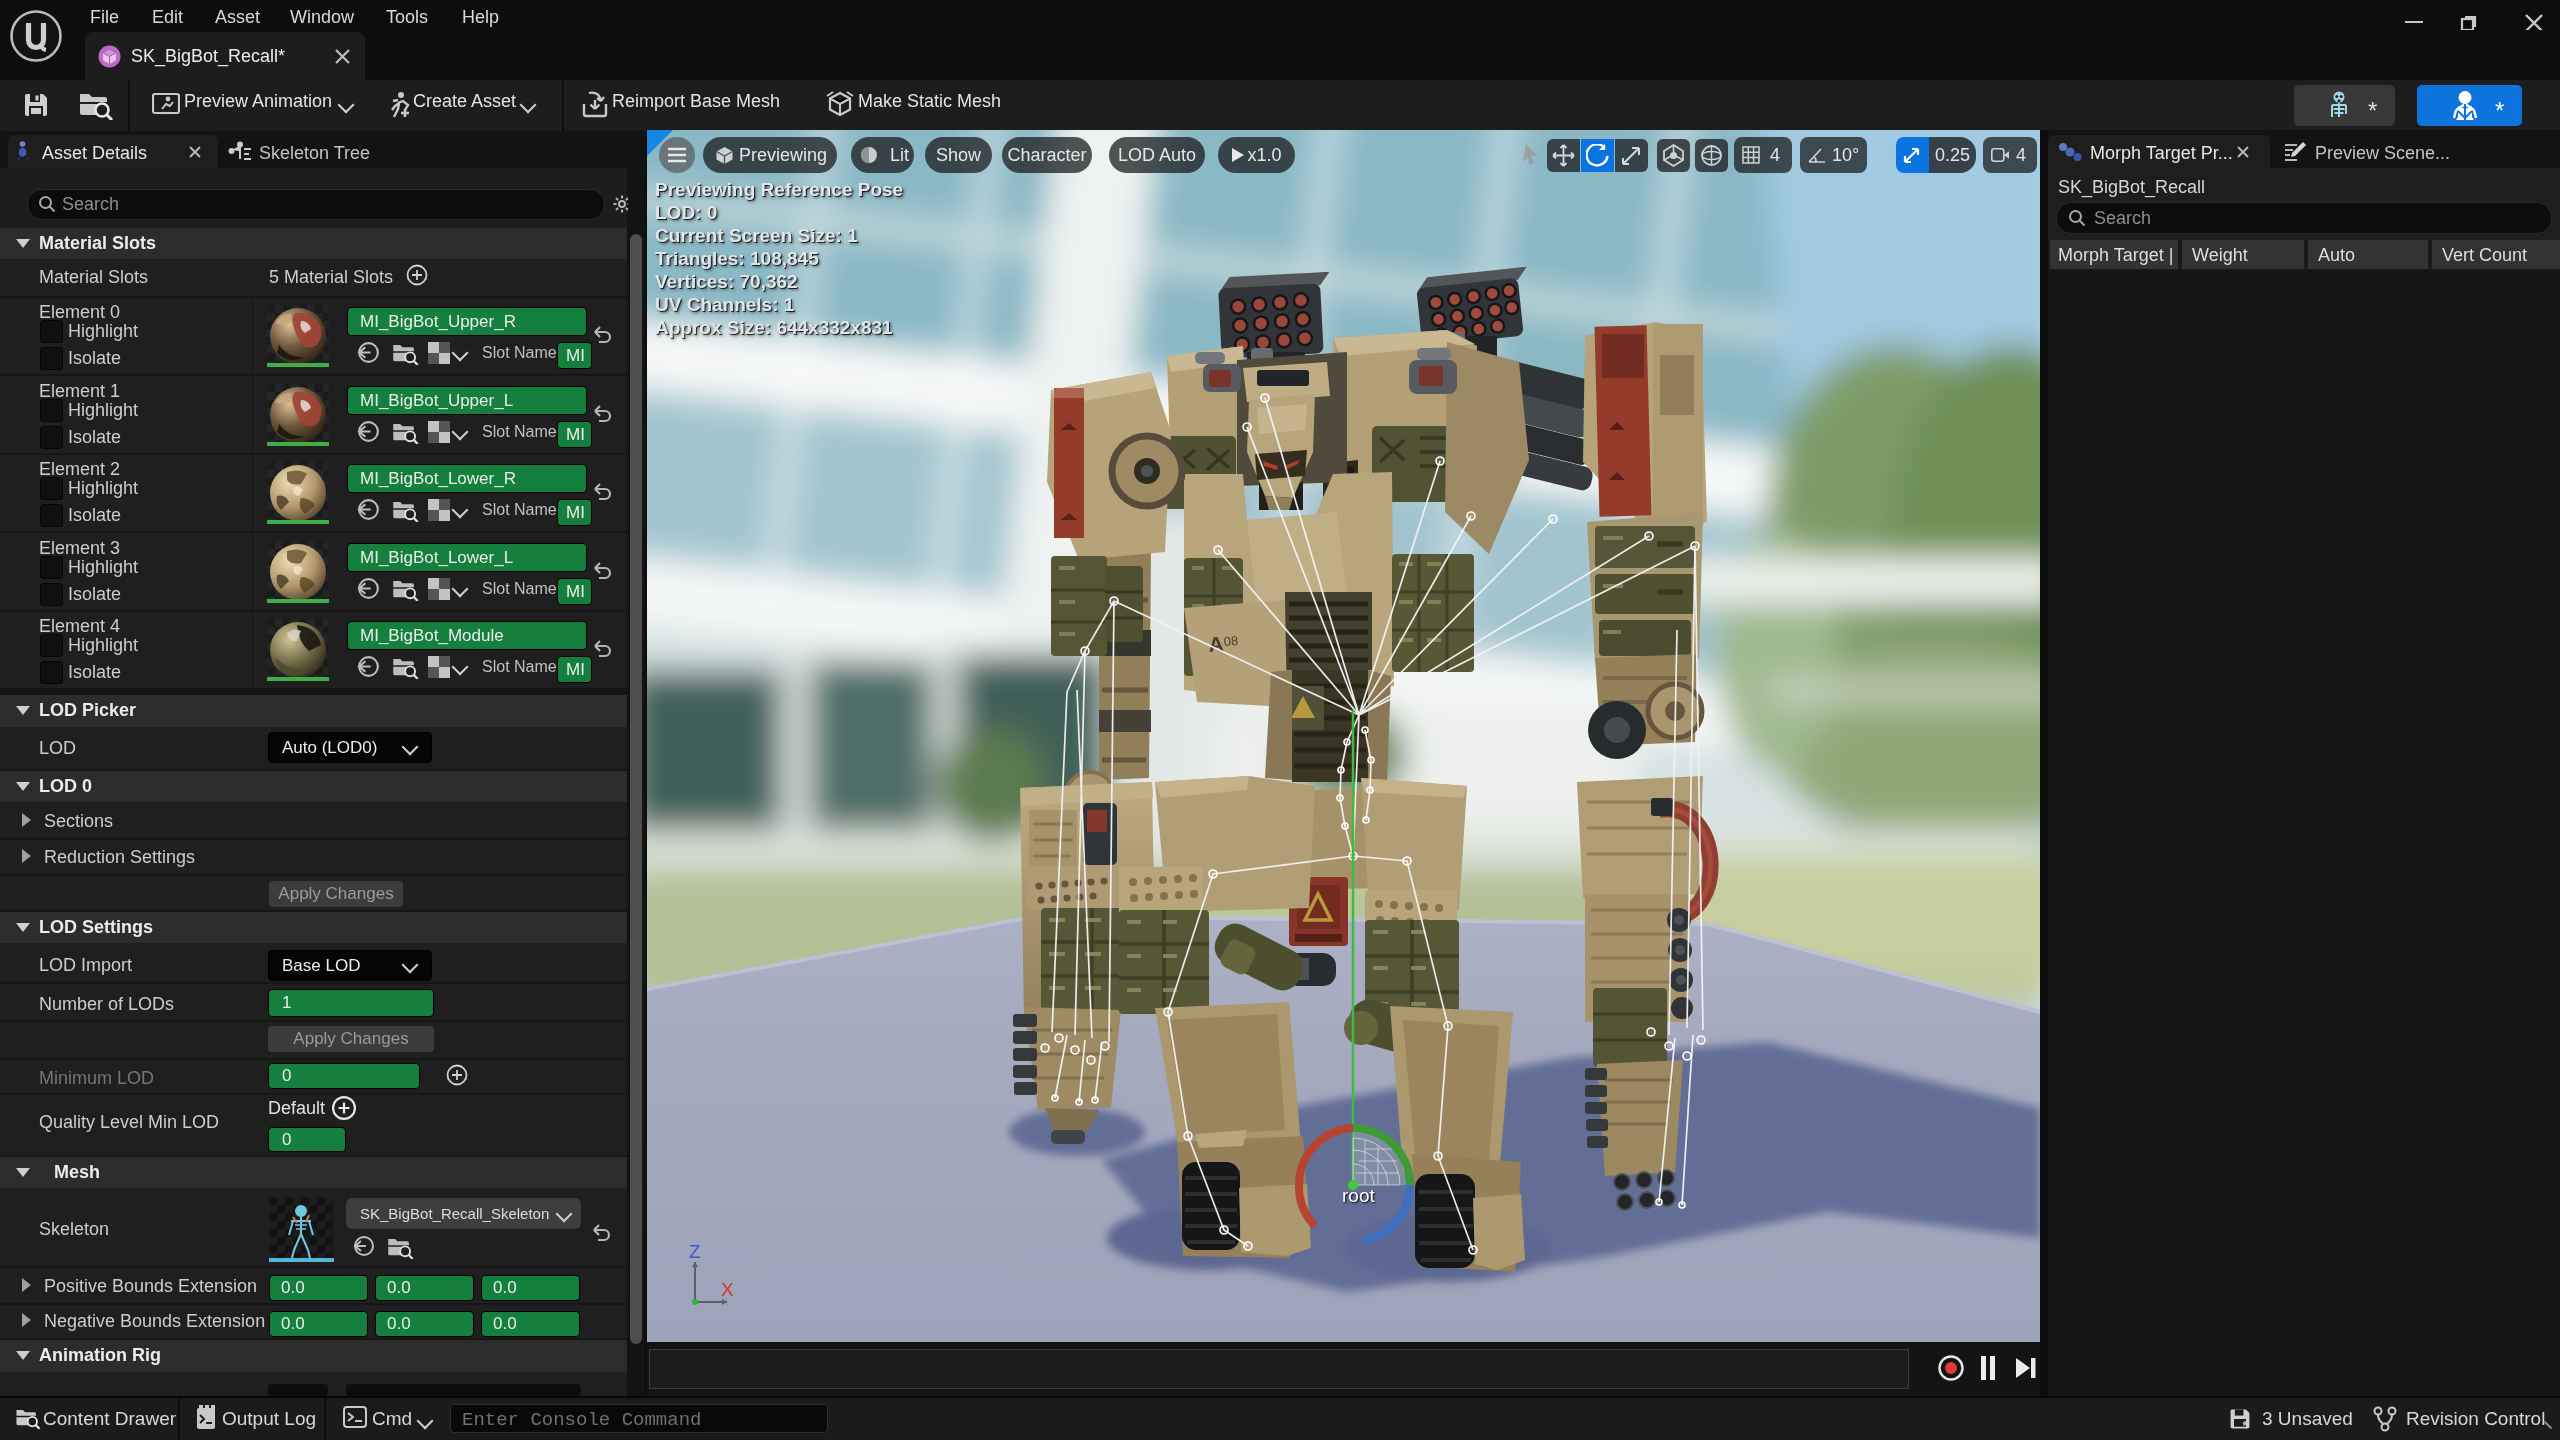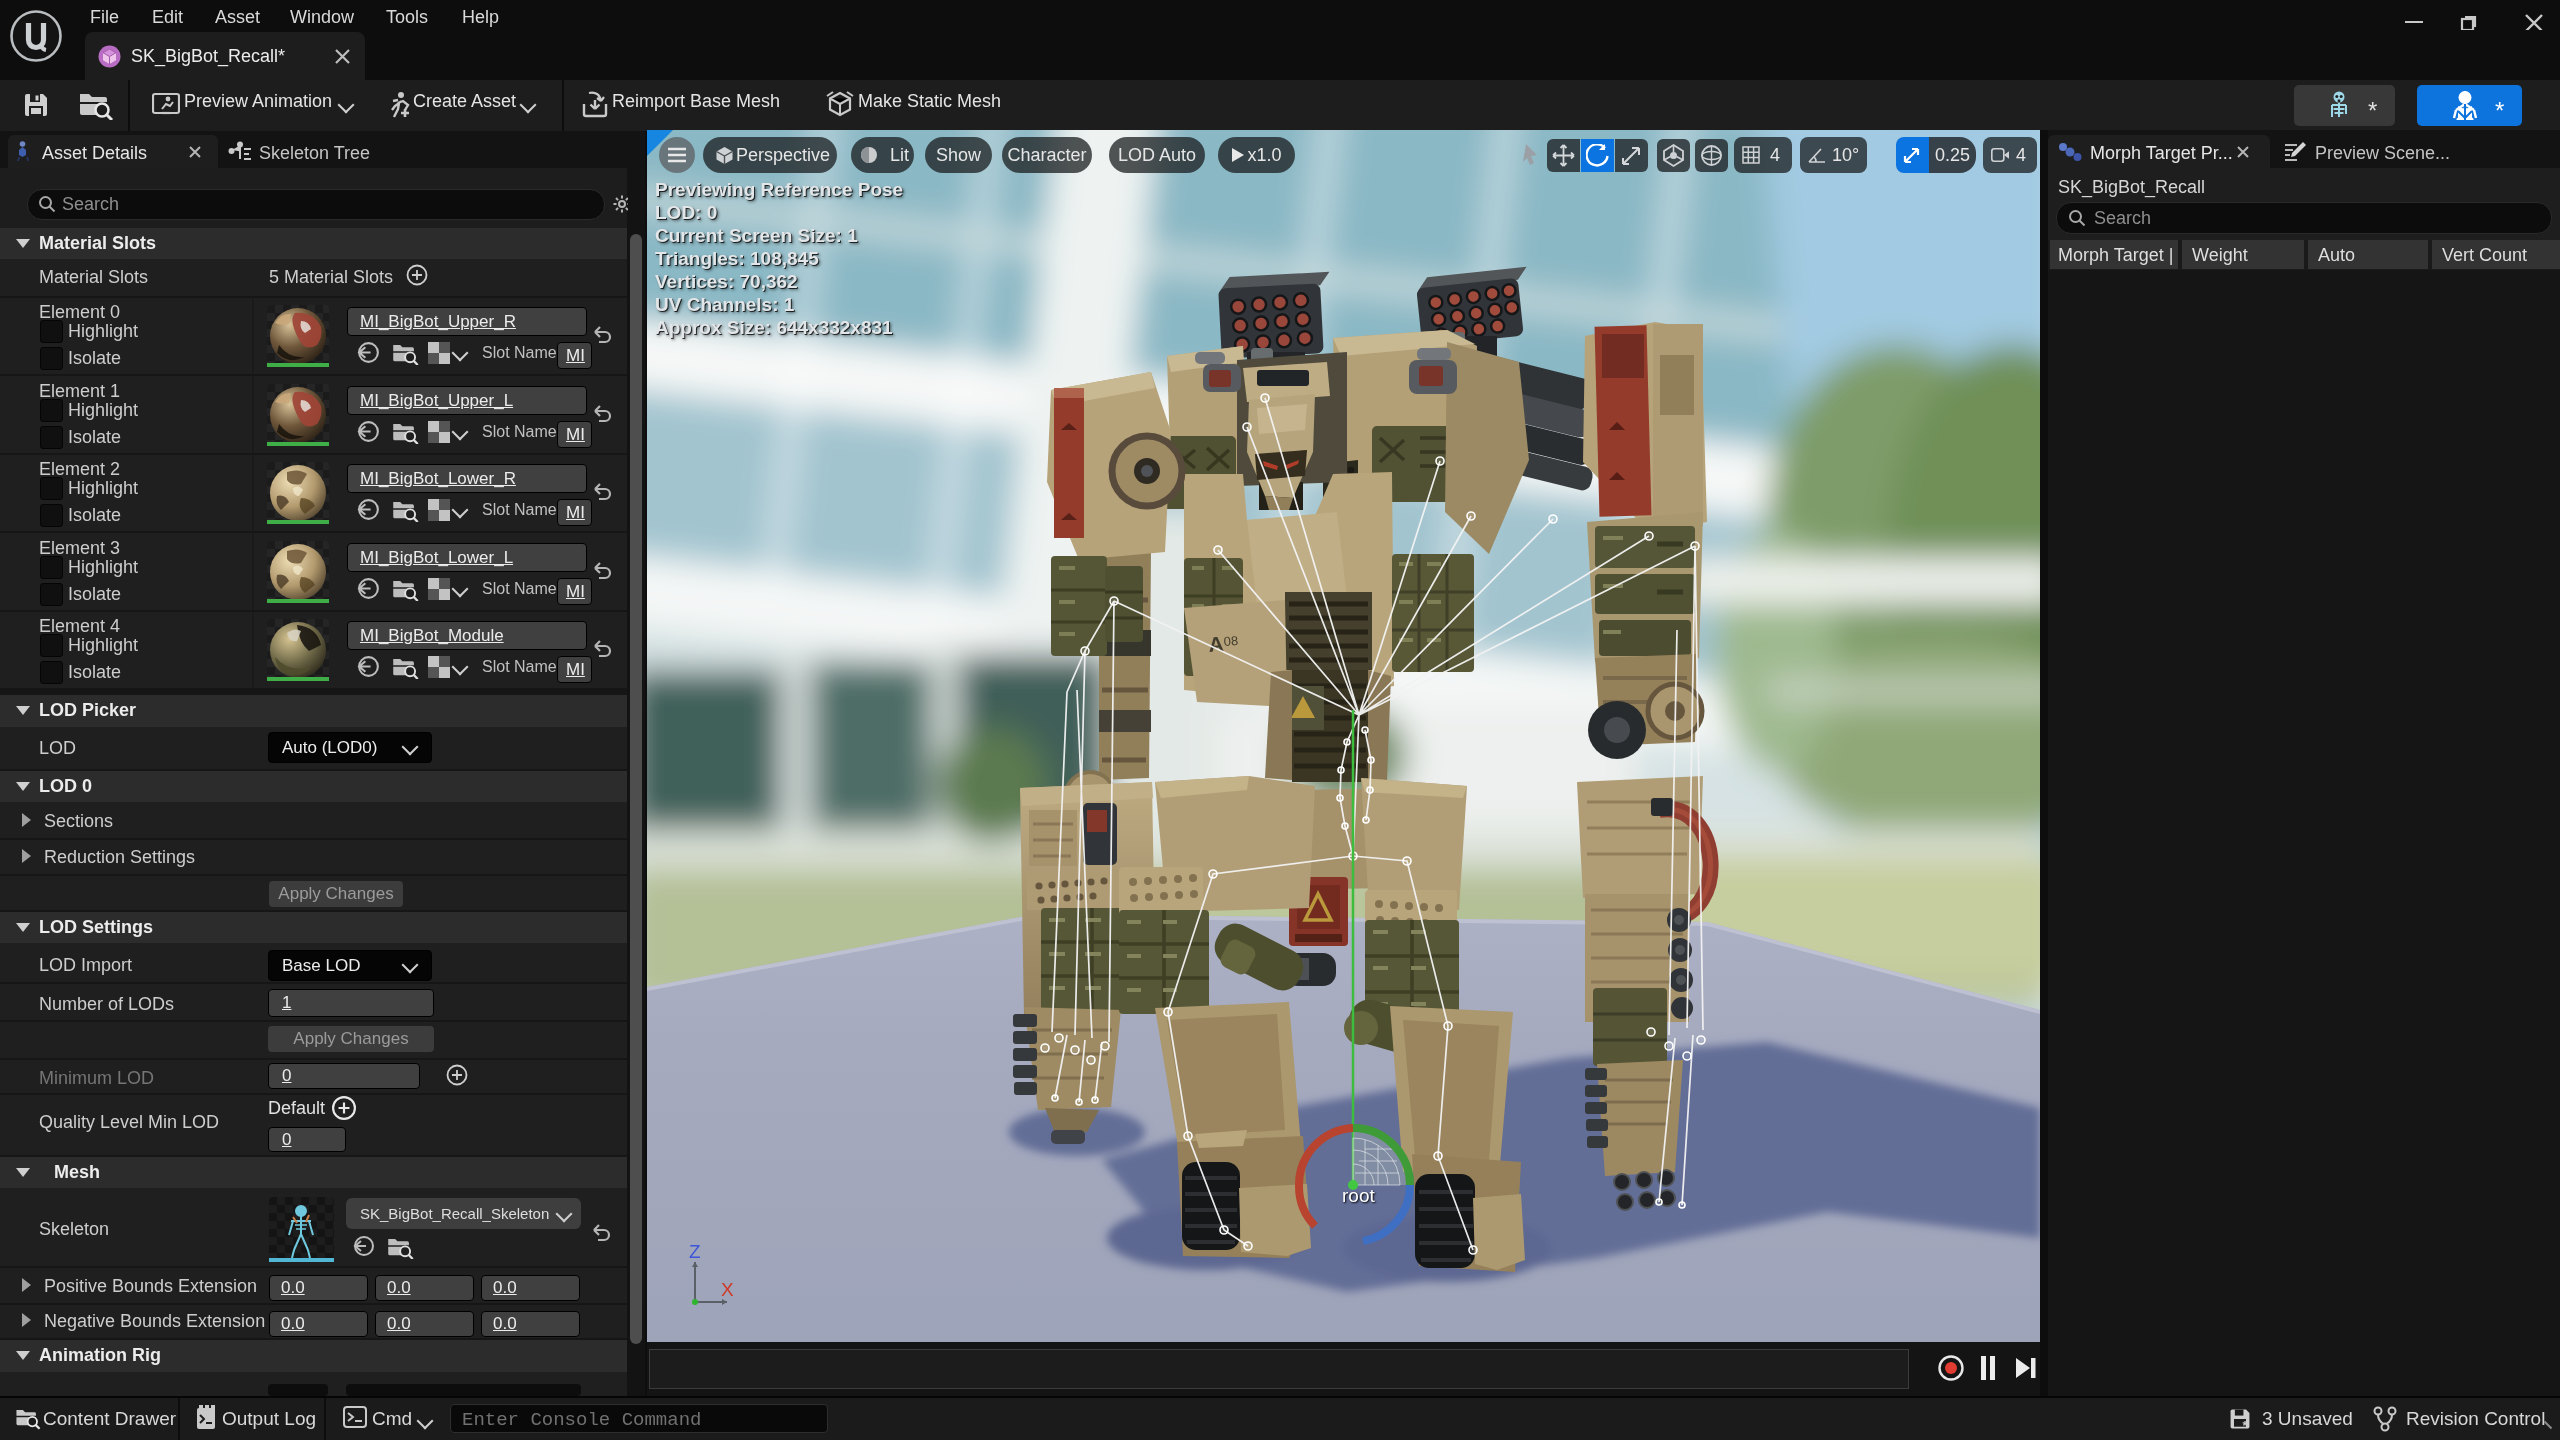--- a/index.html
+++ b/index.html
@@ -1,18 +1,18 @@
 <!DOCTYPE html>
 <html><head><meta charset="utf-8"><style>
 html,body{margin:0;padding:0;background:#0e0e0e;width:2560px;height:1440px;overflow:hidden;
 font-family:"Liberation Sans",sans-serif;-webkit-font-smoothing:antialiased;}
 .a{position:absolute;}
 .tx{color:#d9d9d9;font-size:18px;white-space:nowrap;}
 .hdr{background:#2c2c2c;color:#ececec;font-weight:bold;font-size:18px;line-height:31px;}
-.fld{background:#404040;border:1px solid #000;border-radius:4px;color:#ececec;font-size:17px;text-decoration:underline;}
+.fld{background:#15803d;border:1px solid #000;border-radius:4px;color:#ececec;font-size:17px;}
 .dd{background:#050505;border:1px solid #000;border-radius:4px;color:#ececec;font-size:17px;}
 .chev{width:10px;height:10px;border-right:2px solid #cfcfcf;border-bottom:2px solid #cfcfcf;transform:rotate(45deg);display:inline-block;}
 .cb{width:21px;height:21px;background:#101010;border:1px solid #050505;border-radius:3px;}
 .sep{background:#0d0d0d;}
 svg{display:block}
 </style></head>
 <body>
 
 <div class="a" style="left:0;top:0;width:2560px;height:30px;background:#0d0d0d;"></div>
 
@@ -997,21 +997,21 @@
       </svg>
 <div class="a" style="left:12px;top:7px;width:36px;height:36px;border-radius:50%;background:rgba(95,100,104,0.8);"></div>
 <svg class="a" style="left:21px;top:17px" width="18" height="16" viewBox="0 0 18 16">
         <path d="M0 2 h18 M0 8 h18 M0 14 h18" stroke="#e8e8e8" stroke-width="2.6"></path>
       </svg>
 <div class="pill" style="left:56px;width:134px;">
  <svg class="a" style="left:12px;top:9px" width="19" height="19" viewBox="0 0 19 19">
           <path d="M9.5 1 l8 4.5 v8 l-8 4.5 l-8-4.5 v-8 z" fill="#cfd2d4"></path>
           <path d="M1.5 5.5 L9.5 10 l8-4.5 M9.5 10 v8.5" stroke="#4a4e52" stroke-width="1.4" fill="none"></path>
         </svg>
- <span style="margin-left:26px;">Perspective</span></div>
+ <span style="margin-left:26px;">Previewing</span></div>
 <div class="pill" style="left:204px;width:63px;">
  <svg class="a" style="left:9px;top:9px" width="18" height="18" viewBox="0 0 18 18">
           <circle cx="9" cy="9" r="8" fill="#caccce"></circle>
           <path d="M9 1 a8 8 0 0 0 0 16 z" fill="#8e9295"></path>
         </svg>
  <span style="margin-left:34px;">Lit</span></div>
 <div class="pill" style="left:278px;width:67px;">Show</div>
 <div class="pill" style="left:355px;width:90px;">Character</div>
 <div class="pill" style="left:462px;width:96px;">LOD Auto</div>
 <div class="pill" style="left:571px;width:77px;">

